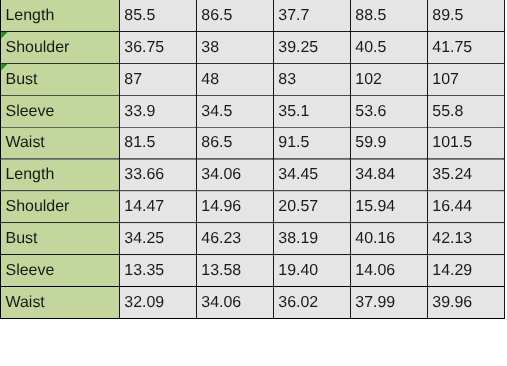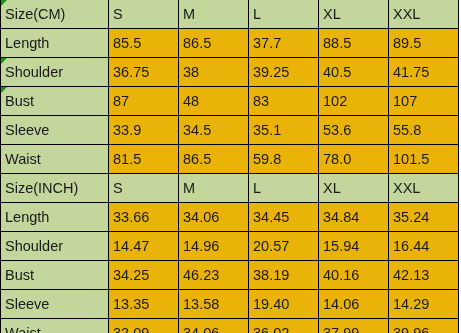--- a/index.html
+++ b/index.html
@@ -34,21 +34,21 @@
     white-space: nowrap;
     overflow: hidden;
     position: relative;
   }
   #size-chart tr:first-child td { border-top: none; }
   #size-chart td.label-cell,
   #size-chart td.head-cell {
     background: #c3d69b;
   }
   #size-chart td.value-cell {
-    background: #eab308;
+    background: #e5e5e5;
   }
   
   .corner-flag {
     position: absolute;
     top: 0;
     left: 0;
     width: 0;
     height: 0;
     border-top: 6px solid #109618;
     border-right: 6px solid transparent;
@@ -61,28 +61,20 @@
 <table id="size-chart">
   <colgroup>
     <col class="c-label">
     <col class="c-val">
     <col class="c-val">
     <col class="c-val">
     <col class="c-val">
     <col class="c-val">
   </colgroup>
   <tbody>
-      <tr>
-        <td class="head-cell"><span class="corner-flag"></span>Size(CM)</td>
-        <td class="head-cell">S</td>
-        <td class="head-cell">M</td>
-        <td class="head-cell">L</td>
-        <td class="head-cell">XL</td>
-        <td class="head-cell">XXL</td>
-      </tr>
       <tr>
         <td class="label-cell">Length</td>
         <td class="value-cell">85.5</td>
         <td class="value-cell">86.5</td>
         <td class="value-cell">37.7</td>
         <td class="value-cell">88.5</td>
         <td class="value-cell">89.5</td>
       </tr>
       <tr>
         <td class="label-cell"><span class="corner-flag"></span>Shoulder</td>
@@ -105,31 +97,23 @@
         <td class="value-cell">33.9</td>
         <td class="value-cell">34.5</td>
         <td class="value-cell">35.1</td>
         <td class="value-cell">53.6</td>
         <td class="value-cell">55.8</td>
       </tr>
       <tr>
         <td class="label-cell">Waist</td>
         <td class="value-cell">81.5</td>
         <td class="value-cell">86.5</td>
-        <td class="value-cell">59.8</td>
-        <td class="value-cell">78.0</td>
+        <td class="value-cell">91.5</td>
+        <td class="value-cell">59.9</td>
         <td class="value-cell">101.5</td>
-      </tr>
-      <tr>
-        <td class="head-cell">Size(INCH)</td>
-        <td class="head-cell">S</td>
-        <td class="head-cell">M</td>
-        <td class="head-cell">L</td>
-        <td class="head-cell">XL</td>
-        <td class="head-cell">XXL</td>
       </tr>
       <tr>
         <td class="label-cell">Length</td>
         <td class="value-cell">33.66</td>
         <td class="value-cell">34.06</td>
         <td class="value-cell">34.45</td>
         <td class="value-cell">34.84</td>
         <td class="value-cell">35.24</td>
       </tr>
       <tr>

